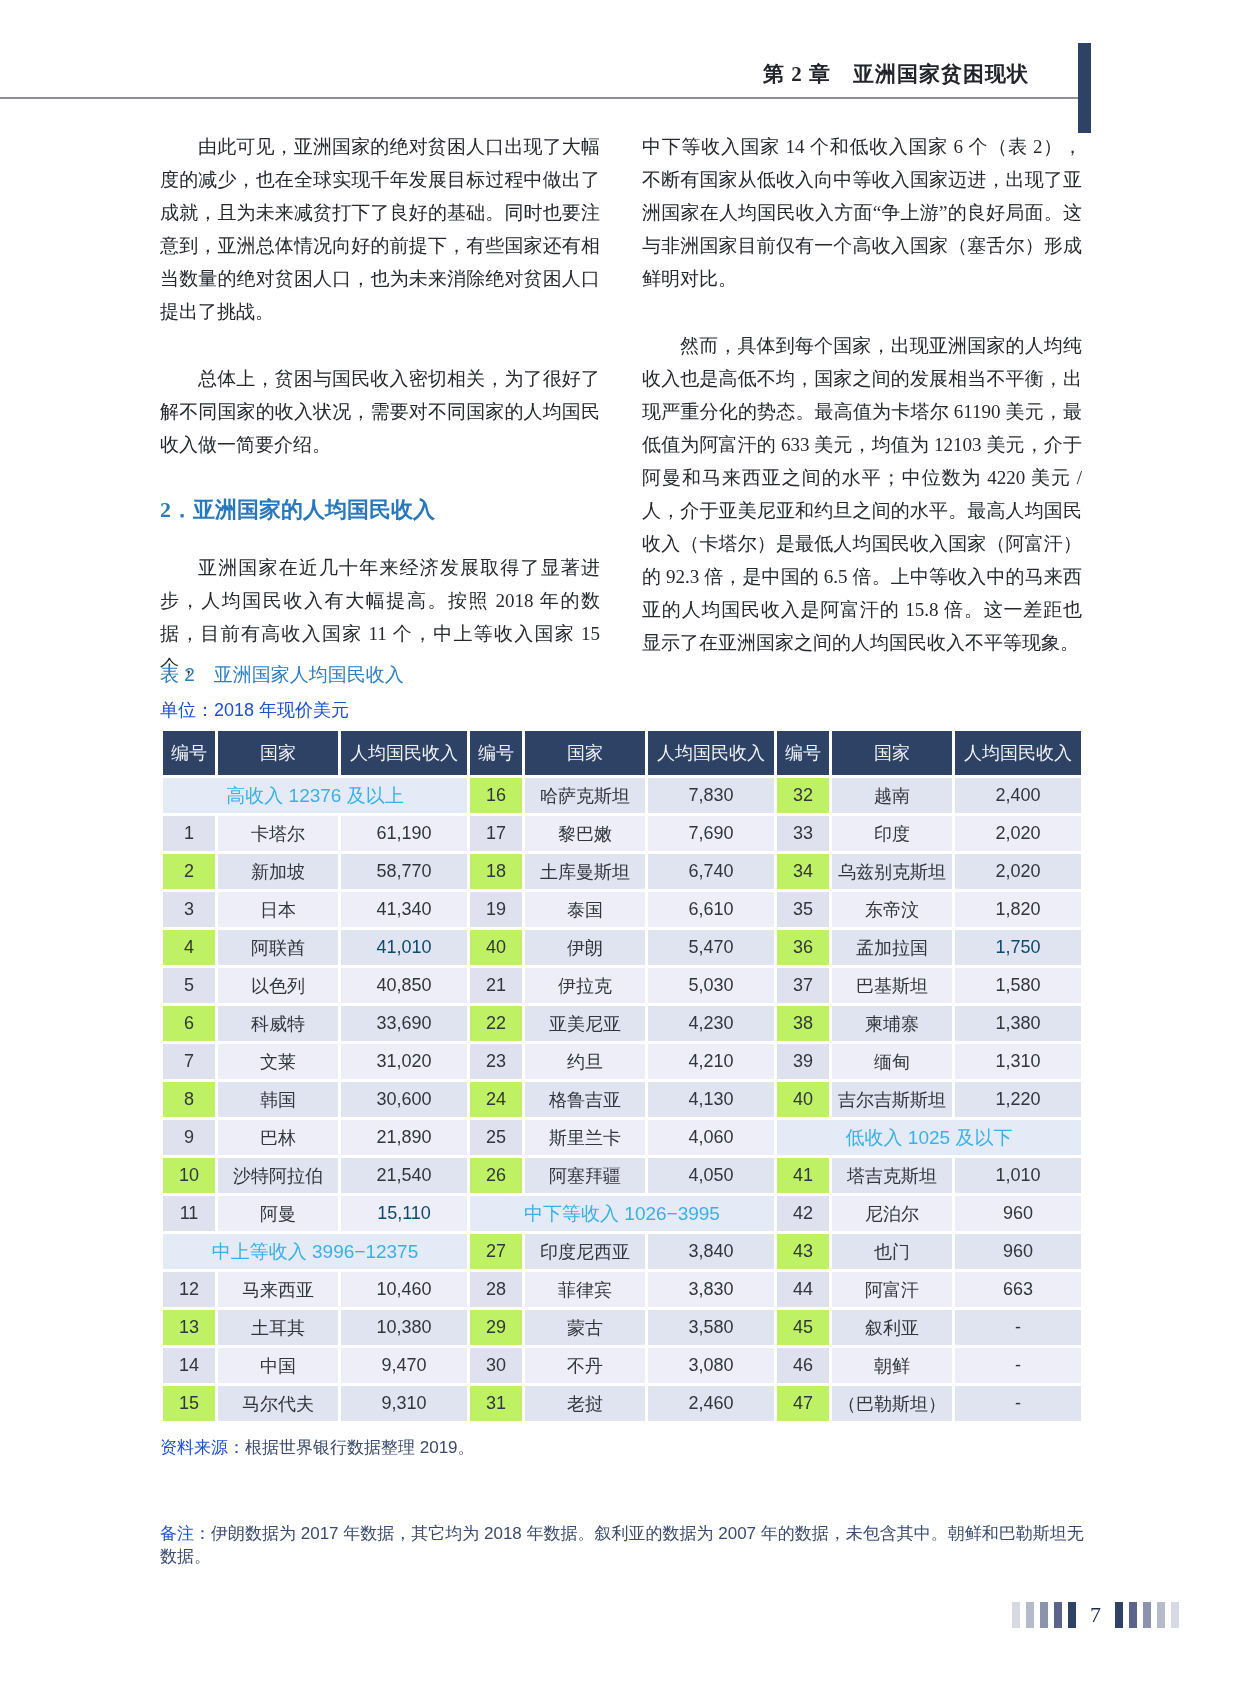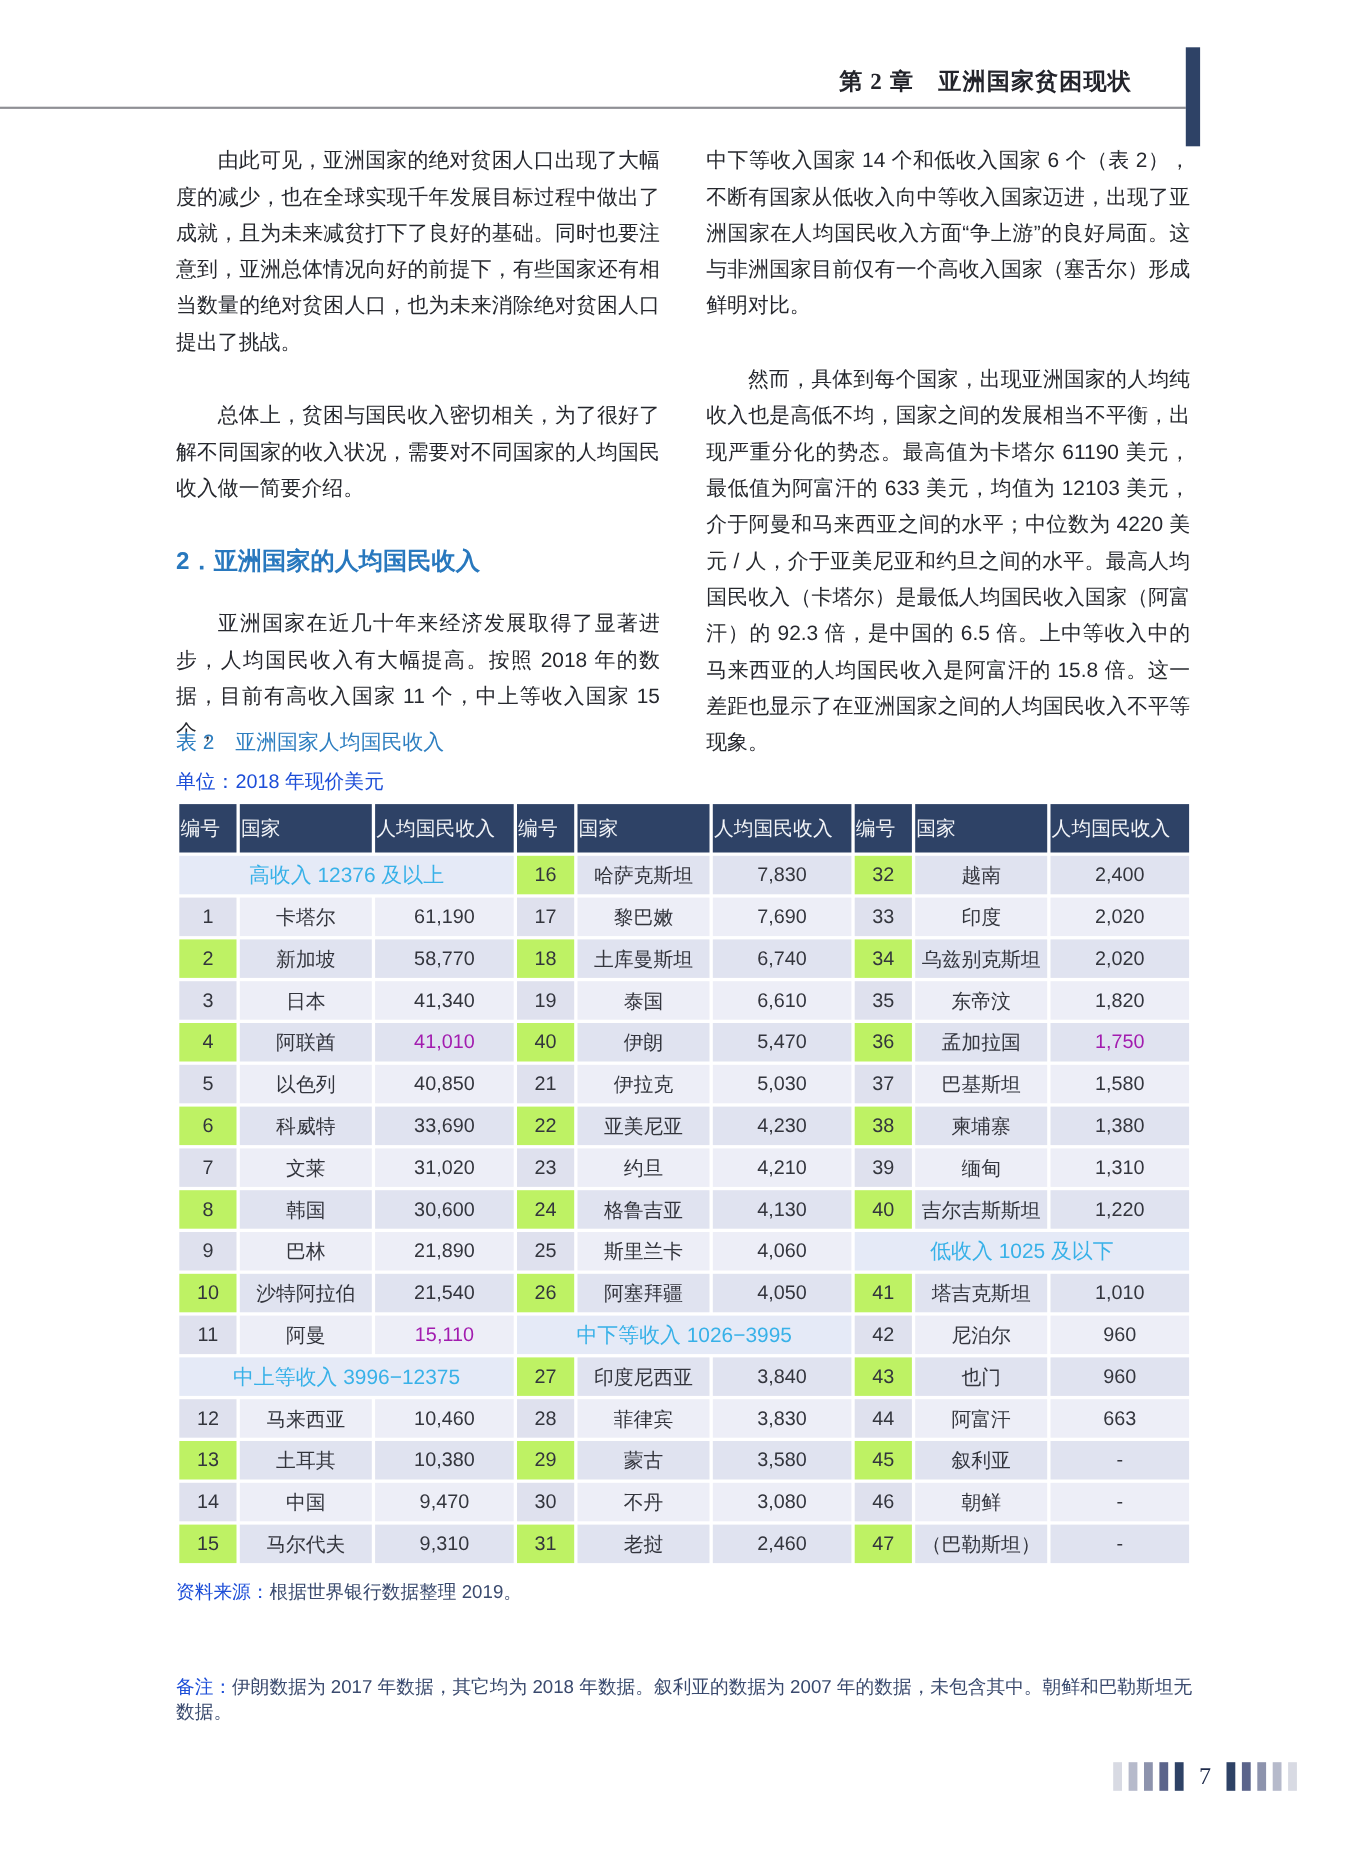--- a/index.html
+++ b/index.html
@@ -22,21 +22,21 @@
     position:absolute;top:97px;left:0;width:1078px;height:2px;
     background:#8f9095;
   }
   .chapter-accent-bar{
     position:absolute;top:43px;left:1078px;width:13px;height:90px;
     background:#2e4266;
   }
   
   .columns{
     position:absolute;top:130px;left:160px;width:922px;
-    display:flex;gap:42px;
+    display:flex;gap:42px;font-family:Liberation Serif, serif;
   }
   .col{width:440px;}
   .col p{
     margin:0 0 34px 0;
     font-size:19px;line-height:33px;
     text-align:justify;
     color:#26282e;
   }
   .col p.indent{text-indent:2em;}
   .section-heading{
@@ -51,36 +51,36 @@
   }
   .table-unit{font-size:18px;color:#1d4ed8;margin:0 0 6px 0;}
   table.income{
     border-collapse:separate;border-spacing:3px;
     width:921px;table-layout:fixed;
     font-size:18px;
   }
   table.income th{
     background:#2e4266;color:#f2f4f8;
     font-weight:normal;font-size:18px;
-    height:42px;text-align:left;
+    height:42px;text-align:center;
   }
   col.c-no{width:52px;} col.c-country{width:120px;} col.c-value{width:126px;}
   table.income td{
     height:33px;text-align:center;color:#33353d;
     overflow:hidden;white-space:nowrap;
   }
   tr.stripe-a td{background:#e0e3f0;}
   tr.stripe-a td.no{background:#bef264;}
   tr.stripe-b td{background:#edeef7;}
   tr.stripe-b td.no{background:#dfe1ee;}
   table.income td.band{
     background:#e5eaf7 !important;
     color:#38b1e8;font-size:19px;
   }
-  table.income td.value.muted{color:#a21caf;text-align:center;}
+  table.income td.value.muted{color:#0c4a6e;text-align:center;}
   
   .note{
     position:absolute;left:160px;width:940px;
     font-size:17px;color:#3a4a6e;
   }
   .note .lbl{color:#1d4ed8;}
   .note-source{top:1436px;}
   .note-remark{top:1522px;}
   
   .page-footer{

